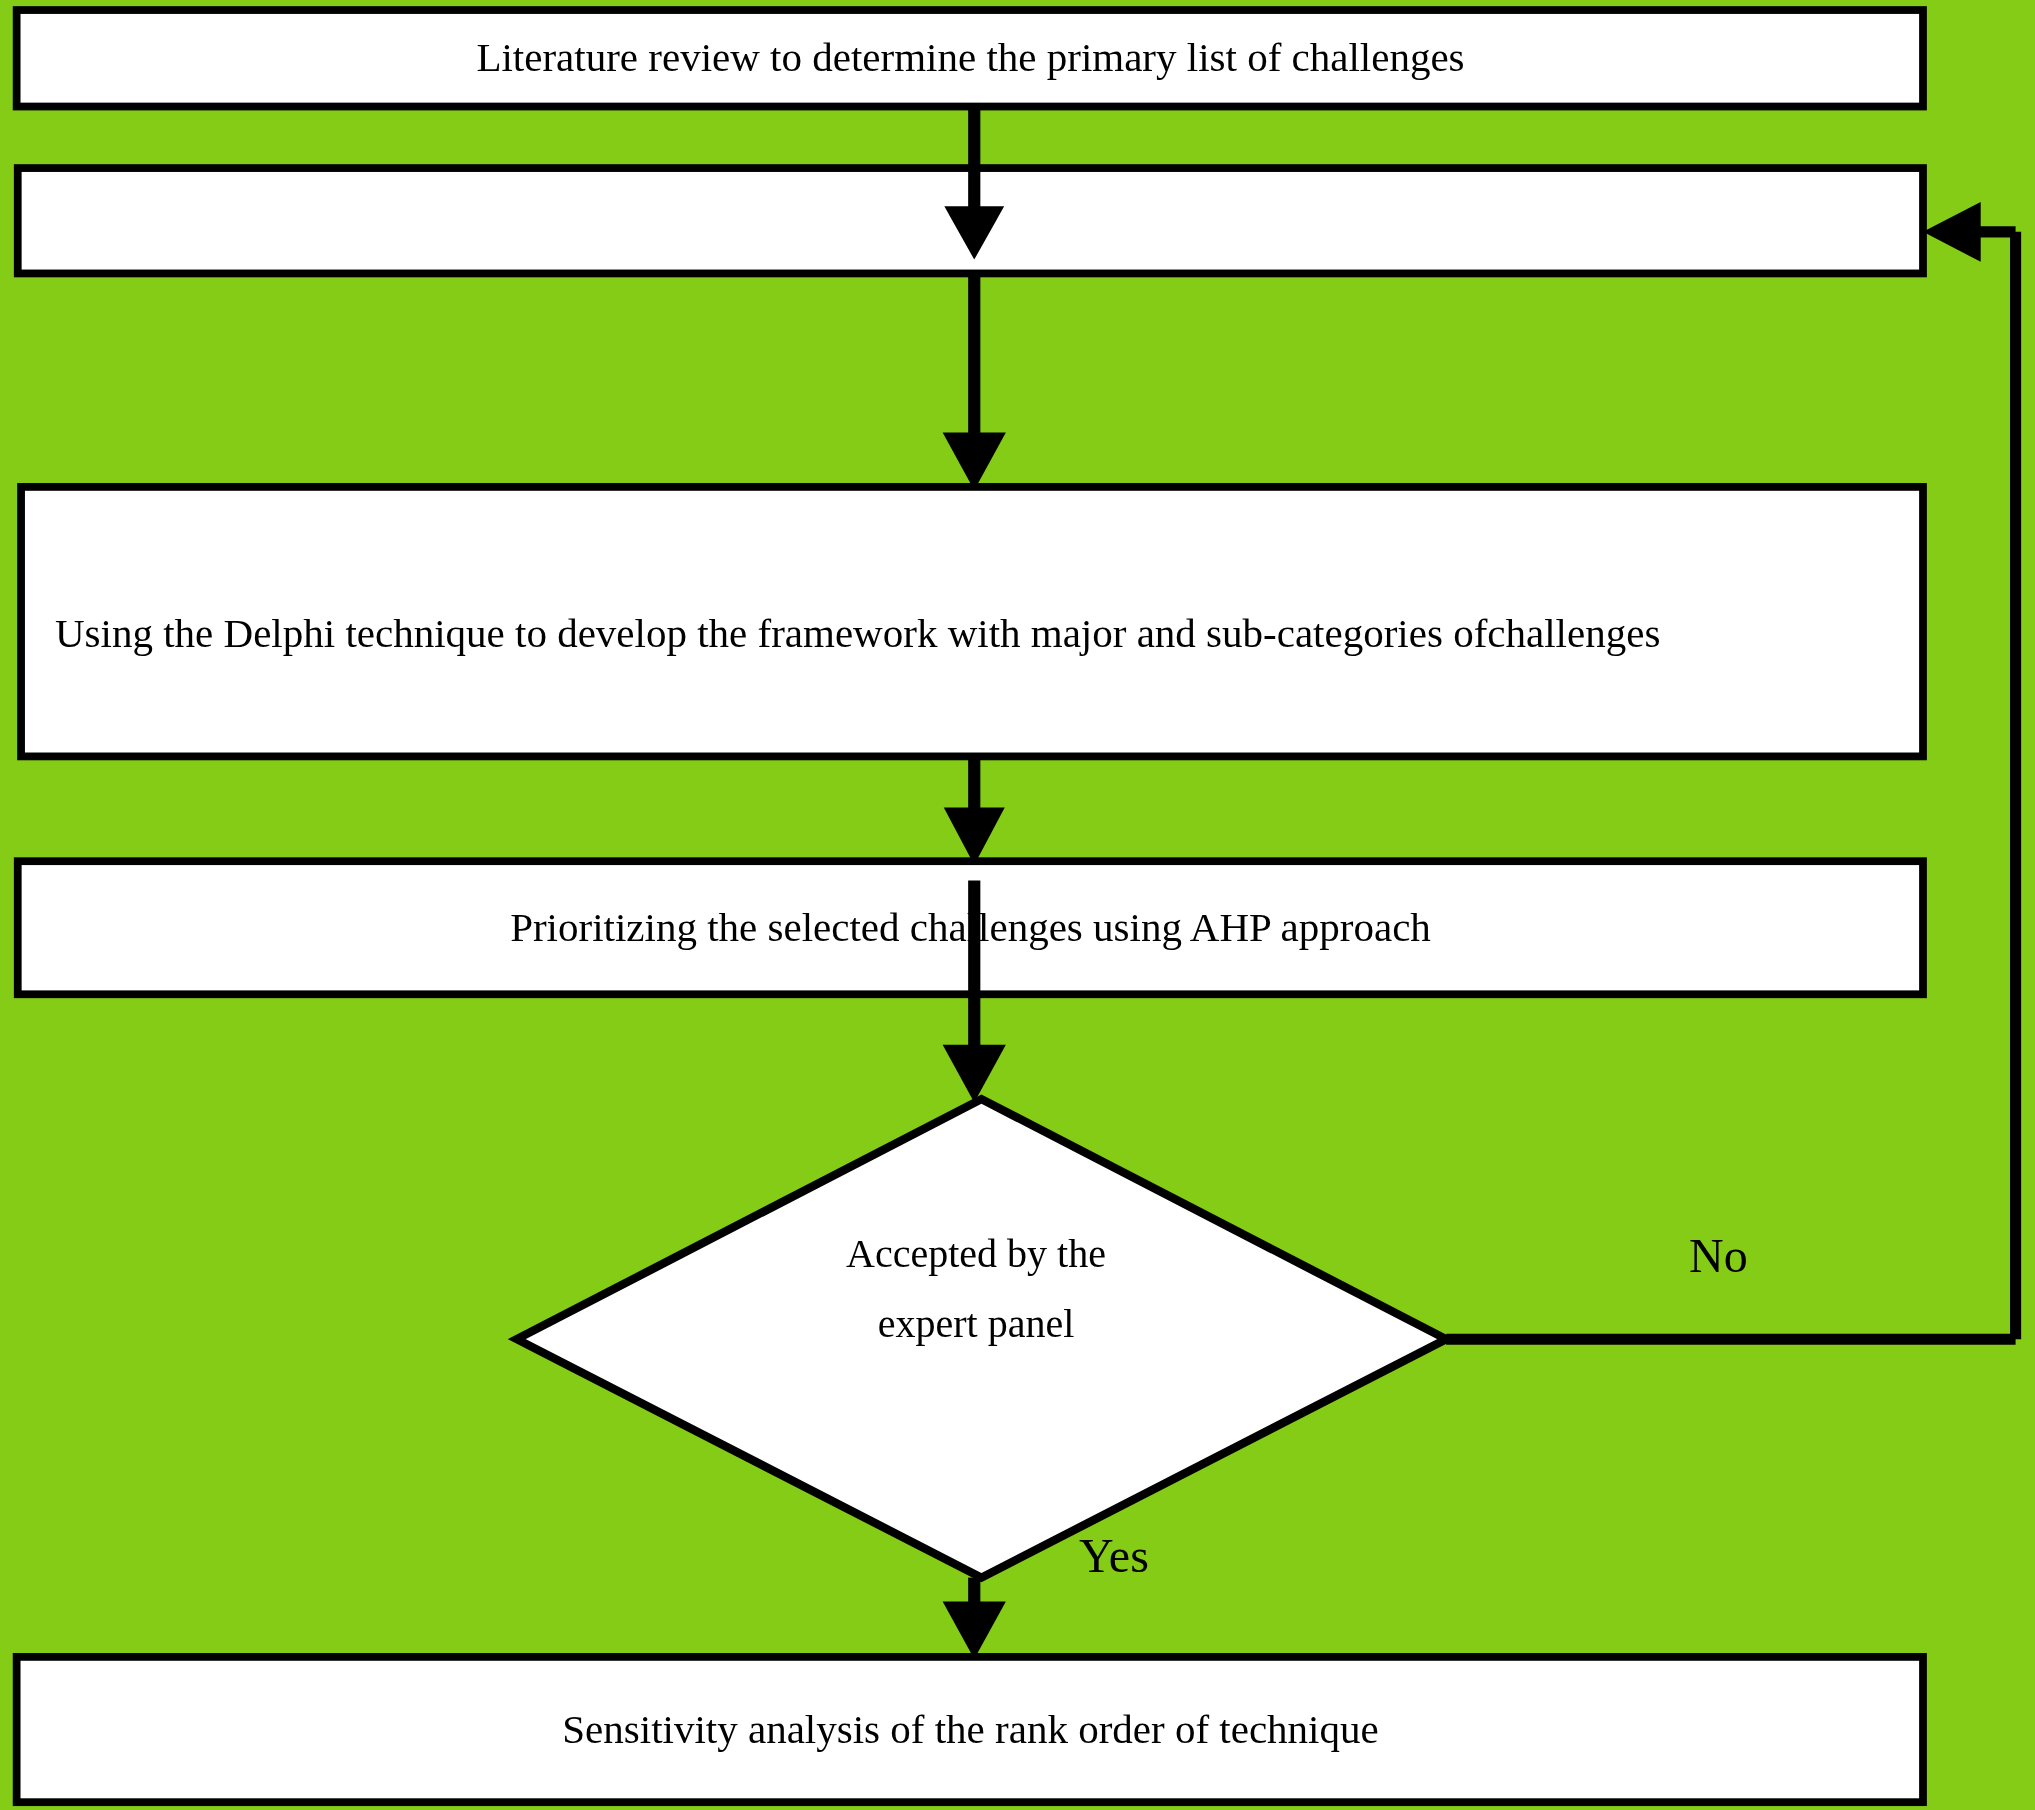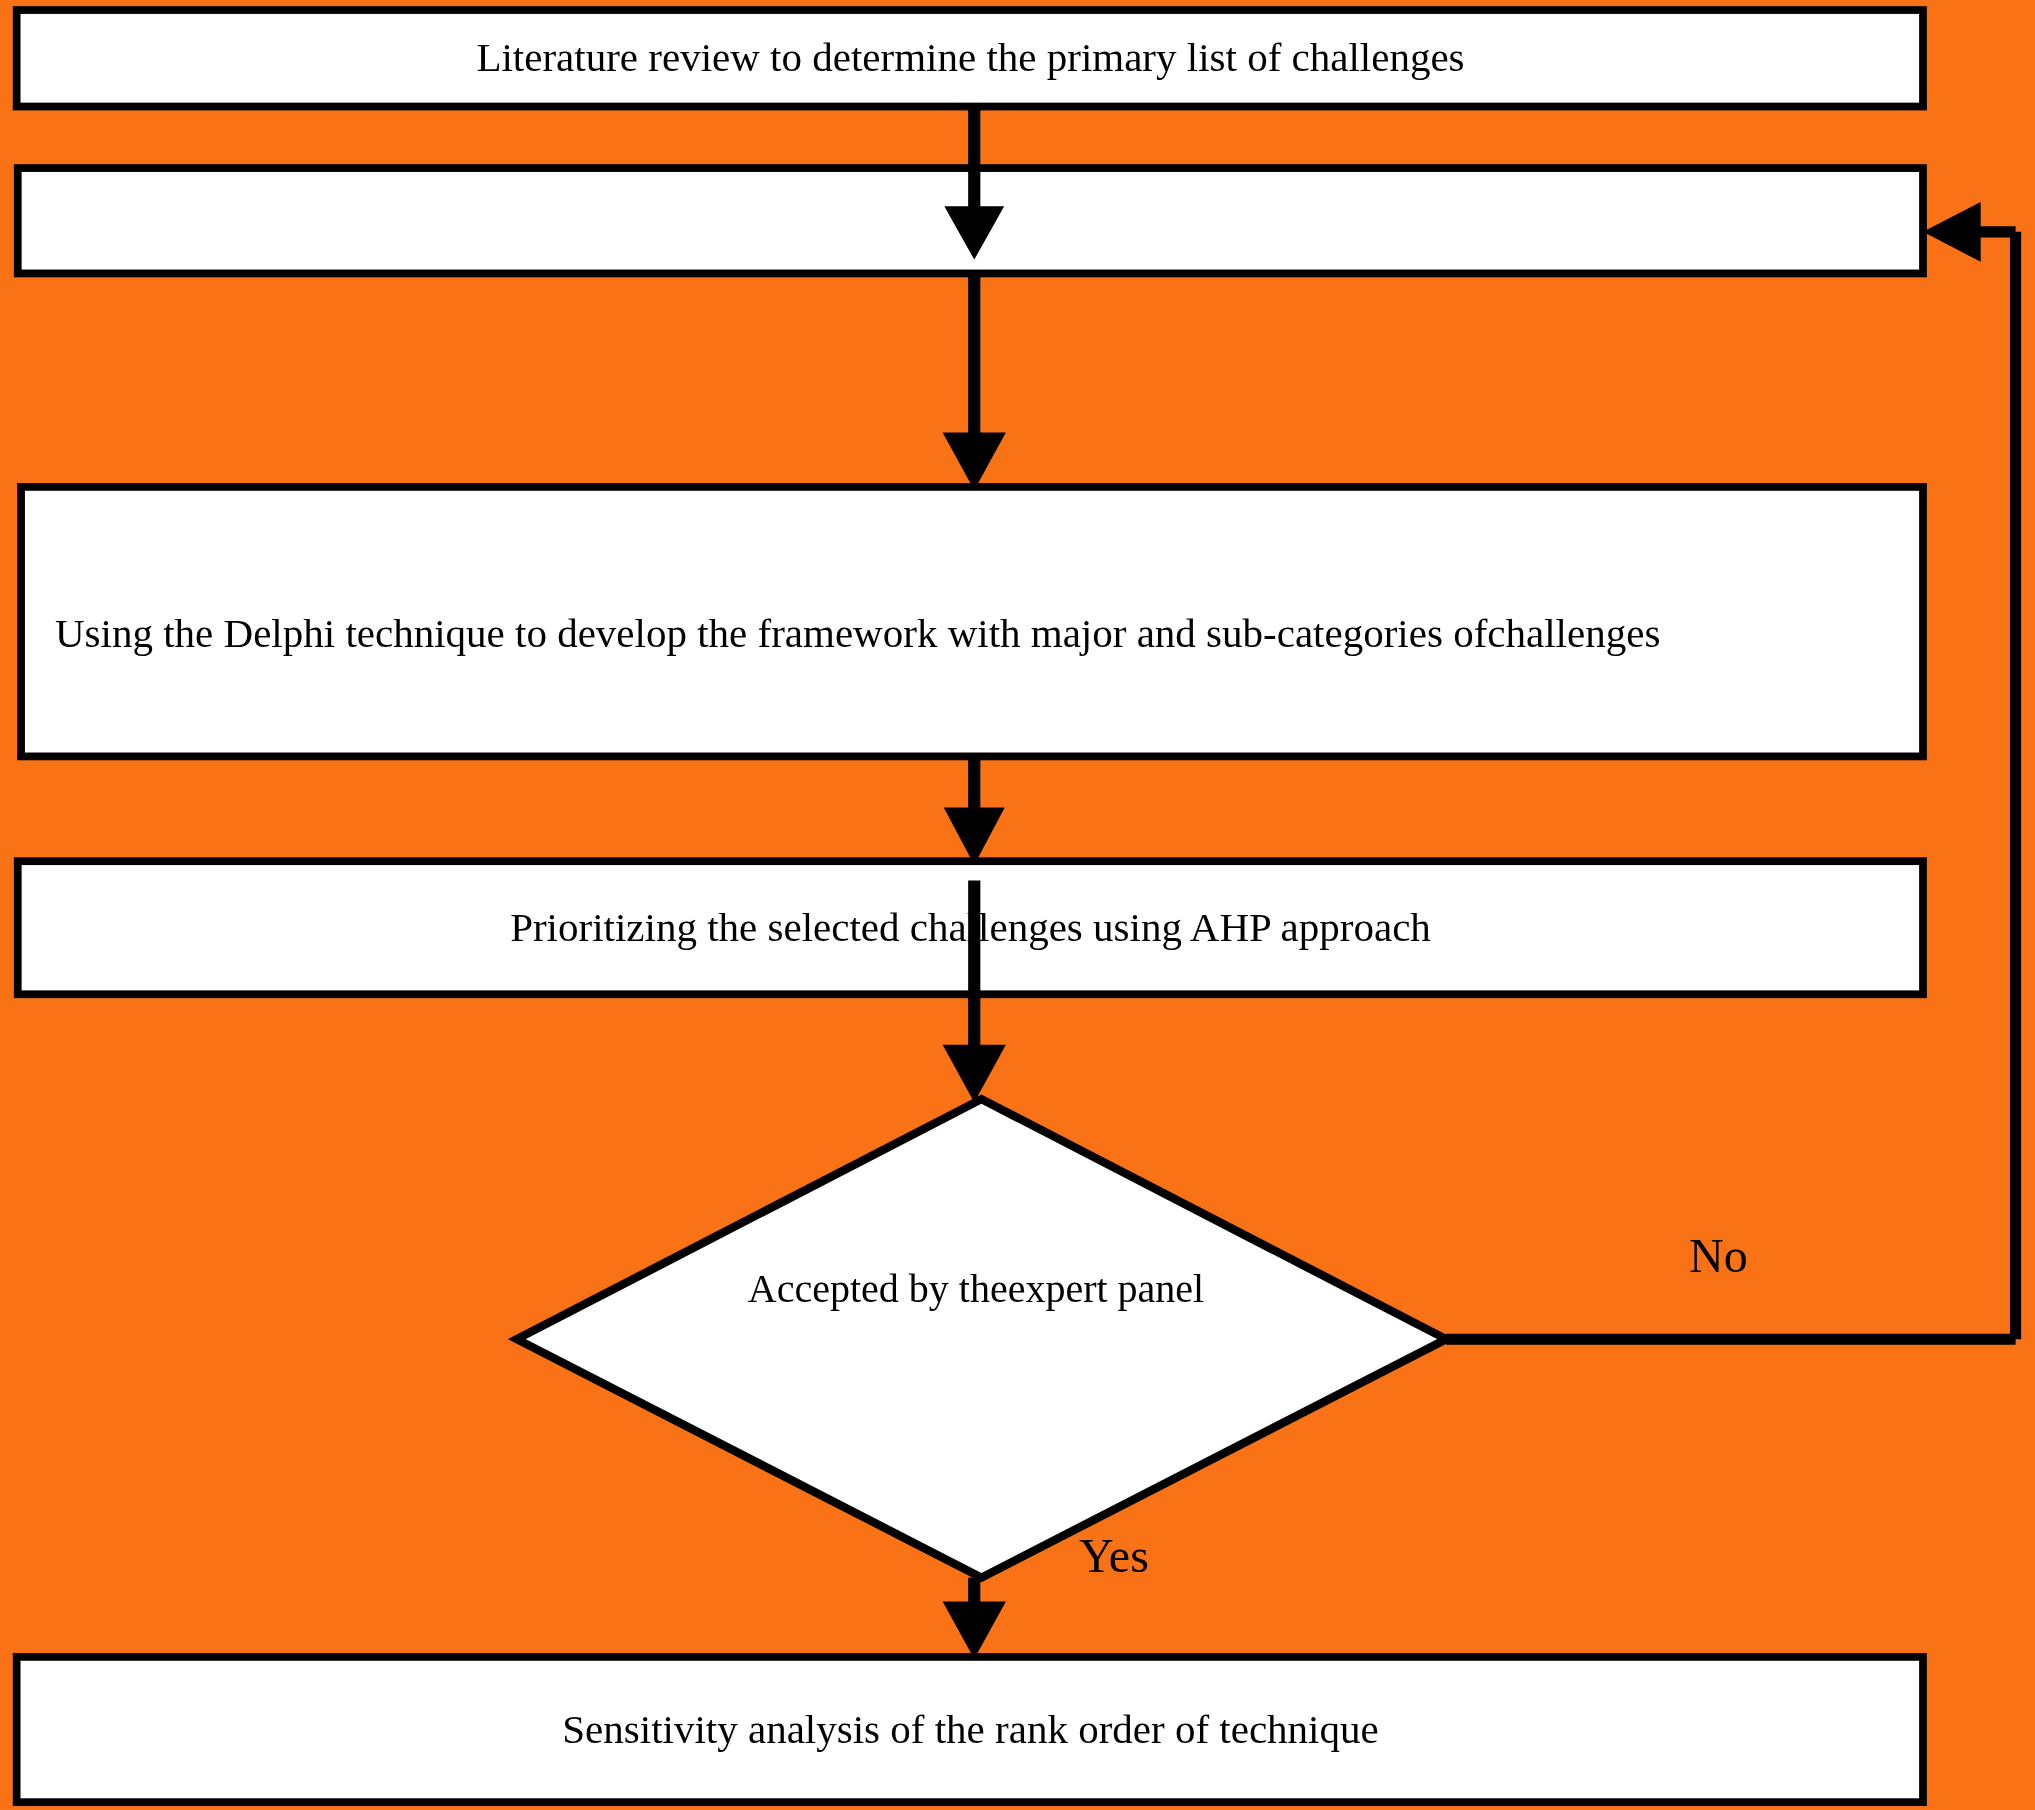--- a/index.html
+++ b/index.html
@@ -4,21 +4,21 @@
 <style>
   html, body {
     margin: 0;
     padding: 0;
     background: #ffffff;
   }
   #canvas {
     position: relative;
     width: 2035px;
     height: 1810px;
-    background: #f97316;
+    background: #84cc16;
     overflow: hidden;
   }
   .flow-svg {
     position: absolute;
     top: 0;
     left: 0;
     width: 2035px;
     height: 1810px;
   }
   .node-text {
@@ -102,21 +102,21 @@
   <div class="node-text box-text" style="left:50px; top:10px; width:1841px; height:96px;">Literature review to determine the primary list of challenges</div>
 
 
   <div class="node-text box-text" style="left:55px; top:487px; width:1836px; height:270px; flex-direction:row; justify-content:flex-start; padding-top:23px; box-sizing:border-box;">
     <span>Using the Delphi technique to develop the framework with major and sub-categories of</span>
     <span>challenges</span>
   </div>
 
   <div class="node-text box-text" style="left:50px; top:861px; width:1841px; height:133px;">Prioritizing the selected challenges using AHP approach</div>
 
-  <div class="node-text diamond-text" style="left:649px; top:1217px; width:654px; height:144px; flex-direction:row; justify-content:center;">
+  <div class="node-text diamond-text" style="left:649px; top:1217px; width:654px; height:144px; flex-direction:column; justify-content:center;">
     <span>Accepted by the</span>
     <span>expert panel</span>
   </div>
 
   <div class="node-text box-text" style="left:50px; top:1657px; width:1841px; height:145px;">Sensitivity analysis of the rank order of technique</div>
 
   <div class="edge-label" style="left:1689px; top:1228px;">No</div>
 
   <div class="edge-label" style="left:1043px; top:1528px;margin-left:36px;">Yes</div>
 

